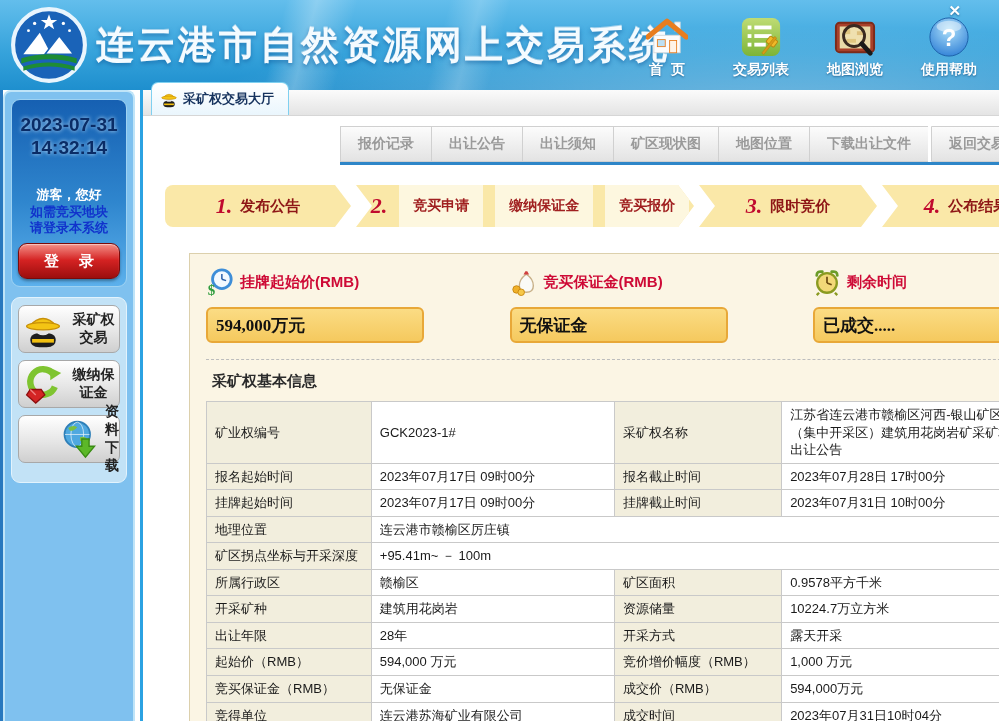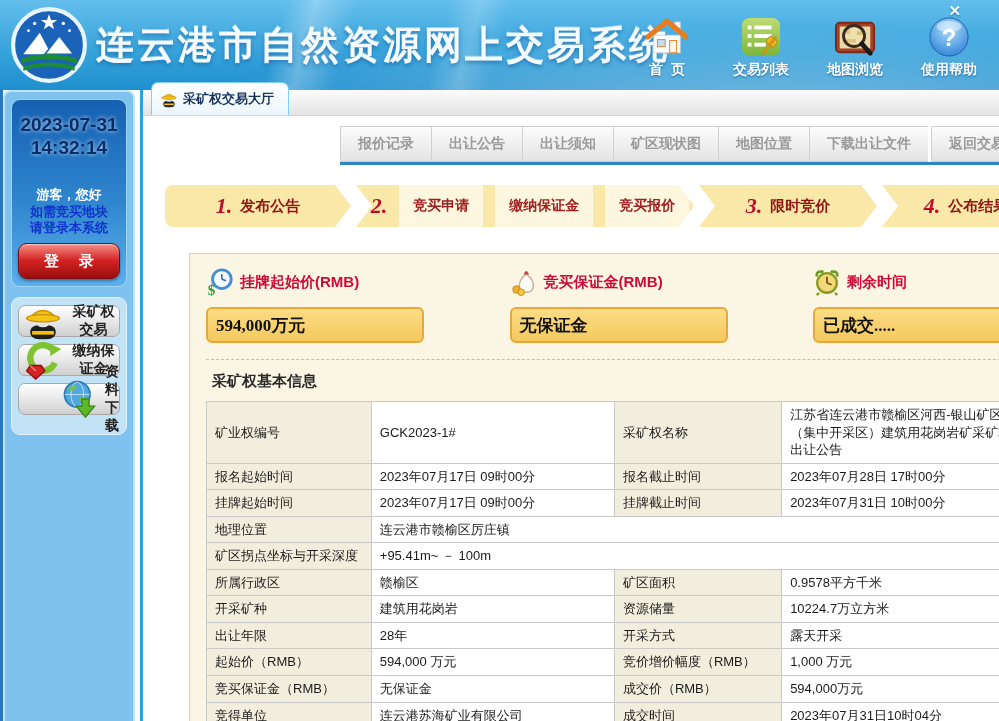--- a/index.html
+++ b/index.html
@@ -37,21 +37,21 @@
   .date-txt,.time-txt { font-size:19px; font-weight:bold; color:#0A2C66;
     text-shadow:0 0 4px rgba(205,235,255,.95); line-height:1.2; }
   .greeting { margin-top:26px; color:#fff; font-size:13px; font-weight:bold; }
   .hint { color:#1133CC; font-size:13px; font-weight:bold; line-height:1.25; }
   .login-btn { margin-top:7px; width:102px; height:36px; border:1px solid #7A0A0A; border-radius:9px;
     background:linear-gradient(180deg,#F49088 0%,#D42222 48%,#9C0E0E 100%);
     color:#fff; font-size:15px; font-weight:bold; letter-spacing:8px; padding-left:8px;
     box-shadow:0 2px 3px rgba(0,0,0,.35), inset 0 1px 1px rgba(255,255,255,.5); cursor:pointer; }
   .menu-panel { margin-top:10px; background:#C2E2F6; border:1px solid #E2F3FD;
     border-radius:9px; padding:7px 6px; }
-  .menu-btn { height:32px; margin-bottom:7px; width:100%; display:flex; align-items:center; gap:5px;
+  .menu-btn { height:48px; margin-bottom:7px; width:100%; display:flex; align-items:center; gap:5px;
     background:linear-gradient(180deg,#FFFFFF 0%,#E6E6E6 55%,#CFCFCF 100%);
     border:1px solid #A8A8A8; border-radius:7px; padding-left:4px; cursor:pointer;
     font-size:14px; font-weight:bold; color:#222; }
   .menu-btn:last-child { margin-bottom:12px;padding-left:41px; }
   .menu-btn svg { width:40px; height:40px; flex:0 0 auto; }
 
   
   .main { flex:1; margin-left:5px; border-left:3px solid #2BA2E2; background:#fff;
     display:flex; flex-direction:column; }
   .tabstrip { height:26px; background:linear-gradient(180deg,#FBFBFB,#E4E4E4);

